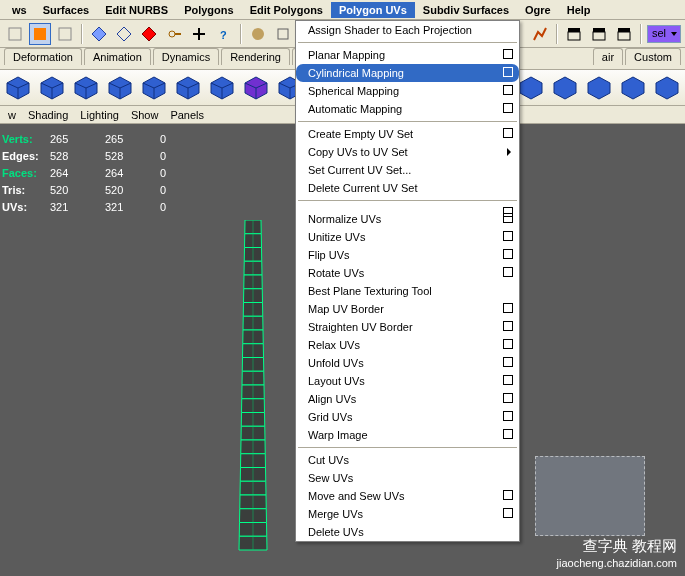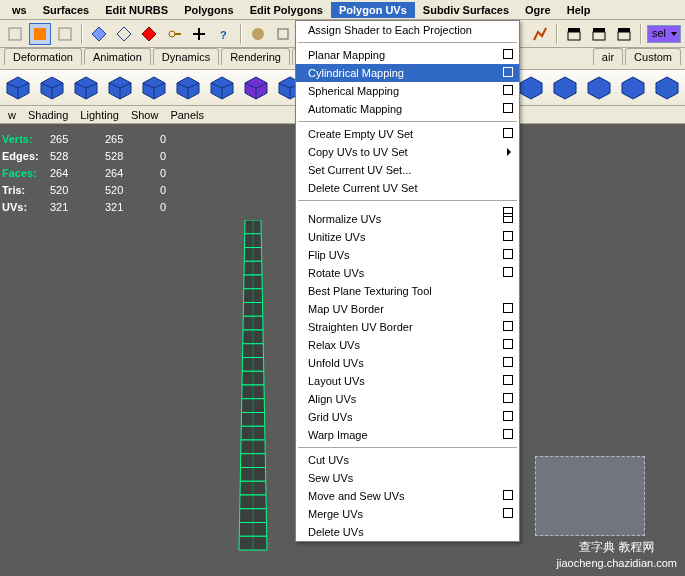--- a/index.html
+++ b/index.html
@@ -21,27 +21,27 @@
 .hud { position: absolute; top: 6px; left: 2px; color: #fff; font-family: "Courier New", monospace; font-size: 12px; }
 .hud-row { display: flex; gap: 0; height: 17px; align-items: center; }
 .hud-label { width: 48px; font-weight: bold; }
 .hud-label.green { color: #00e080; }
 .hud-v1 { width: 55px; }
 .hud-v2 { width: 55px; }
 .hud-v3 { width: 20px; }
 .mesh { position: absolute; left: 223px; top: 96px; }
 .dropdown { position: absolute; left: 295px; top: 20px; width: 225px; background: #fff; border: 1px solid #808080; box-shadow: 2px 2px 3px rgba(0,0,0,0.3); z-index: 100; }
 .dd-item { padding: 3px 22px 3px 12px; cursor: pointer; white-space: nowrap; position: relative; display: flex; align-items: center; }
-.dd-item.highlighted { background: #316ac5; color: #fff; }
+.dd-item.highlighted { background: #316ac5; color: #fff; border-radius: 7px; }
 .dd-sep { height: 1px; background: #aca899; margin: 3px 2px; }
 .dd-opt { position: absolute; right: 6px; top: 3px; width: 10px; height: 10px; border: 1px solid #000; }
 .dd-item.highlighted .dd-opt { border-color: #fff; }
 .dd-arrow { position: absolute; right: 8px; top: 5px; width: 0; height: 0; border-top: 4px solid transparent; border-bottom: 4px solid transparent; border-left: 4px solid #000; }
 .watermark { position: absolute; right: 8px; bottom: 6px; color: #fff; font-size: 12px; text-align: right; line-height: 1.3; font-family: "Microsoft YaHei", sans-serif; }
-.watermark .wm1 { font-size: 12px; text-align: center; }
+.watermark .wm1 { font-size: 15px; }
 .selection-box { position: absolute; right: 40px; bottom: 40px; width: 110px; height: 80px; background: rgba(180,200,230,0.25); border: 1px dashed rgba(255,255,255,0.5); }
 .sel-dd { padding: 1px 14px 1px 4px; border: 1px solid #7f9db9; background: #8b5cf6; position: relative; cursor: pointer; height: 18px; min-width: 34px; display: flex; }
 .sel-dd::after { content: ""; position: absolute; right: 3px; top: 6px; width: 0; height: 0; border-left: 3px solid transparent; border-right: 3px solid transparent; border-top: 4px solid #000; }
 </style>
 </head>
 <body>
 
 <div class="menubar" id="menubar">
     <div class="menu-item">ws</div>
     <div class="menu-item">Surfaces</div>

